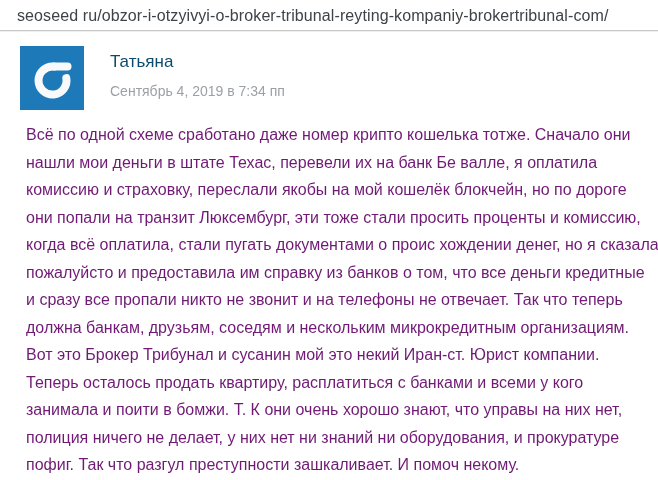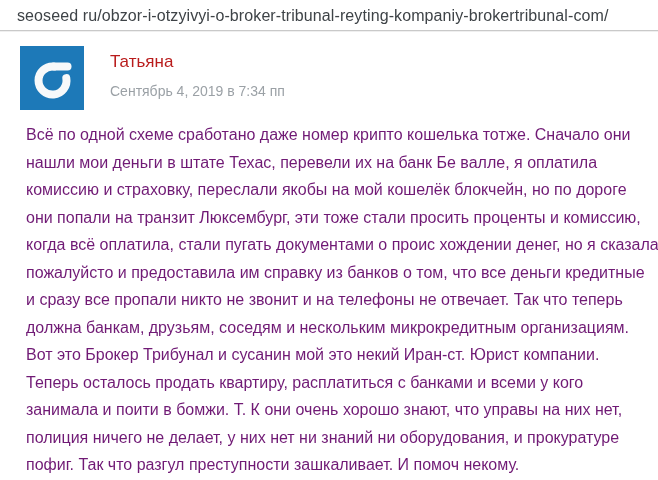--- a/index.html
+++ b/index.html
@@ -46,21 +46,21 @@
     width: 64px;
     height: 64px;
     display: block;
   }
   .author {
     position: absolute;
     left: 110px;
     top: 17px;
     font-size: 17px;
     line-height: 22px;
-    color: #b91c1c;
+    color: #0c4a6e;
   }
   .date {
     position: absolute;
     left: 110px;
     top: 48px;
     font-size: 14px;
     line-height: 18px;
     color: #9ba1a6;
   }
   .comment-text {

